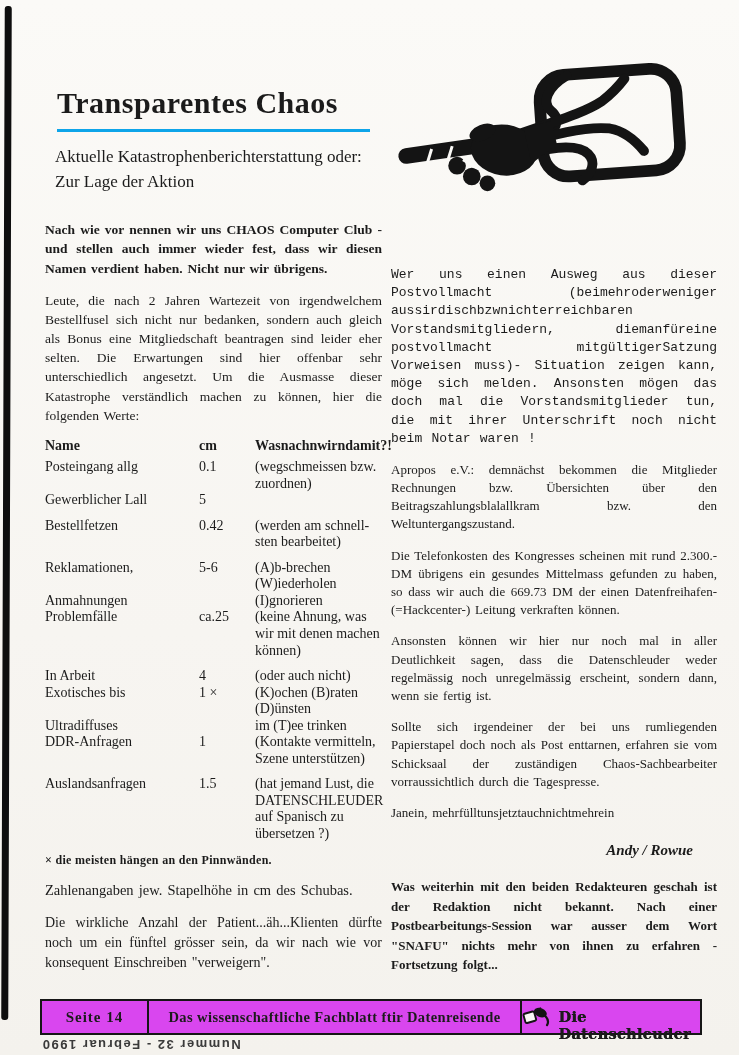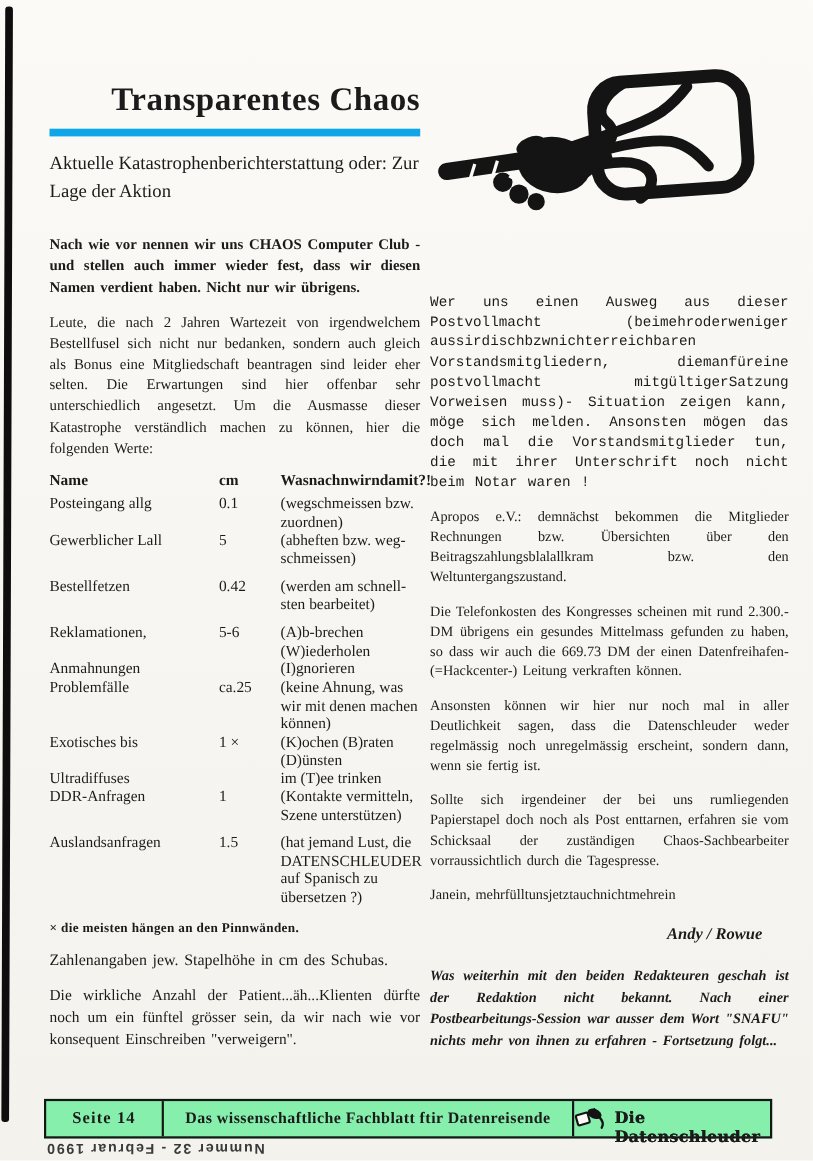--- a/index.html
+++ b/index.html
@@ -9,46 +9,46 @@
     color:#1b1b1b;
     font-family:"Liberation Serif", serif;
   }
   .scan-bar{
     position:absolute;left:3px;top:6px;width:7px;height:1014px;
     background:#0e0e0e;border-radius:3px;transform:rotate(0.2deg);
   }
   
   .col-left{position:absolute;left:45px;top:74px;width:337px;}
   .title{
-    font-size:30px;font-weight:bold;letter-spacing:.5px;margin:0;
-    padding-bottom:9px;border-bottom:7px solid #0ea5e9;text-align:right;
-  }
-  .subtitle{margin:13px 0 0 0;font-size:17px;line-height:1.45;}
+    font-size:30px;font-weight:bold;letter-spacing:.5px;margin:12px;
+    padding-bottom:9px;border-bottom:3px solid #0ea5e9;
+  }
+  .subtitle{margin:13px 0 0 10px;font-size:17px;line-height:1.45;}
   .para{font-size:13.5px;line-height:1.42;text-align:justify;word-spacing:1.5px;margin:13px 0 0 0;}
   .intro{font-weight:bold;margin-top:26px;}
   
   .vtable{margin-top:13px;font-size:14px;line-height:1.18;}
   .thead,.trow{display:grid;grid-template-columns:150px 52px 1fr;column-gap:4px;}
   .thead{font-weight:bold;margin-bottom:5px;}
   .tcell{white-space:pre-line;}
   .trow.gap{margin-top:9px;}
   .footnote{margin-top:11px;font-size:12px;font-weight:bold;letter-spacing:.3px;}
   .para-stapel{margin-top:2px;font-size:14.5px;}
   .para-klienten{margin-top:12px;font-size:14px;line-height:1.45;}
   
   .col-right{position:absolute;left:391px;top:58px;width:326px;}
   .hand-art{display:block;width:326px;height:186px;}
   .col-right .para{font-size:13px;line-height:1.4;}
   .col-right .first{margin-top:22px;font-family:Liberation Mono, monospace;}
   .signature{margin:20px 24px 0 0;text-align:right;font-style:italic;font-size:15px;font-weight:bold;}
-  .editor-note{margin-top:18px;font-size:13px;line-height:1.5;font-weight:bold;font-style:italic;text-align:justify;word-spacing:2px;}
+  .editor-note{margin-top:18px;font-size:13px;line-height:1.5;font-weight:bold;text-align:justify;word-spacing:2px;}
   
   .footer{
     position:absolute;left:40px;top:999px;width:662px;height:36px;
-    border:2.5px solid #161616;display:flex;align-items:stretch;background:#86efac;
+    border:2.5px solid #161616;display:flex;align-items:stretch;background:#d946ef;
     box-sizing:border-box;
   }
   .footer .cell{display:flex;align-items:center;justify-content:center;font-weight:bold;}
   .f-page{width:105px;border-right:2.5px solid #161616;font-size:15px;letter-spacing:1px;}
   .f-tagline{flex:1;font-size:14.5px;letter-spacing:.4px;}
   .f-logo{width:178px;border-left:2.5px solid #161616;gap:4px;}
   .f-logo .logo-text{
     font-family:"DejaVu Serif", serif;font-weight:900;font-size:14.5px;
     letter-spacing:.3px;text-shadow:.4px 0 #161616;margin-top:16px;
   }
@@ -80,22 +80,20 @@
     <div>
         <div class="trow">
           <div class="tcell name">Posteingang allg</div>
           <div class="tcell cm">0.1</div>
           <div class="tcell what">(wegschmeissen bzw.
 zuordnen)</div>
         </div>
         <div class="trow">
           <div class="tcell name">Gewerblicher Lall</div>
           <div class="tcell cm">5</div>
-          <div class="tcell what">(abheften bzw. weg-
-schmeissen)</div>
         </div>
         <div class="trow gap">
           <div class="tcell name">Bestellfetzen</div>
           <div class="tcell cm">0.42</div>
           <div class="tcell what">(werden am schnell-
 sten bearbeitet)</div>
         </div>
         <div class="trow gap">
           <div class="tcell name">Reklamationen,</div>
           <div class="tcell cm">5-6</div>
@@ -106,20 +104,25 @@
           <div class="tcell name">Anmahnungen</div>
           <div class="tcell cm"></div>
           <div class="tcell what">(I)gnorieren</div>
         </div>
         <div class="trow">
           <div class="tcell name">Problemfälle</div>
           <div class="tcell cm">ca.25</div>
           <div class="tcell what">(keine Ahnung, was
 wir mit denen machen
 können)</div>
+        </div>
+        <div class="trow gap">
+          <div class="tcell name">In Arbeit</div>
+          <div class="tcell cm">4</div>
+          <div class="tcell what">(oder auch nicht)</div>
         </div>
         <div class="trow">
           <div class="tcell name">Exotisches bis</div>
           <div class="tcell cm">1 ×</div>
           <div class="tcell what">(K)ochen (B)raten
 (D)ünsten</div>
         </div>
         <div class="trow">
           <div class="tcell name">Ultradiffuses</div>
           <div class="tcell cm"></div>

